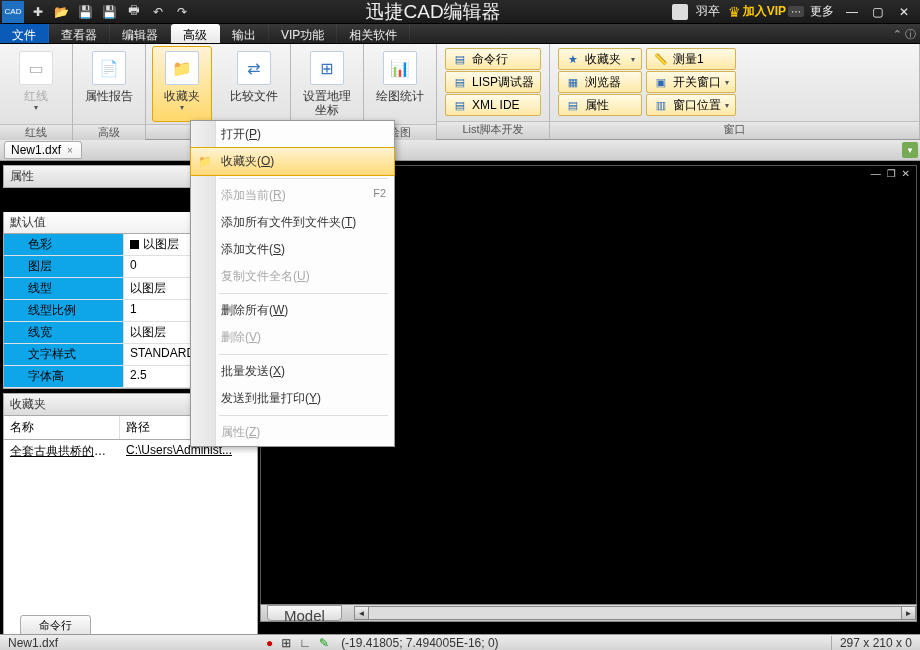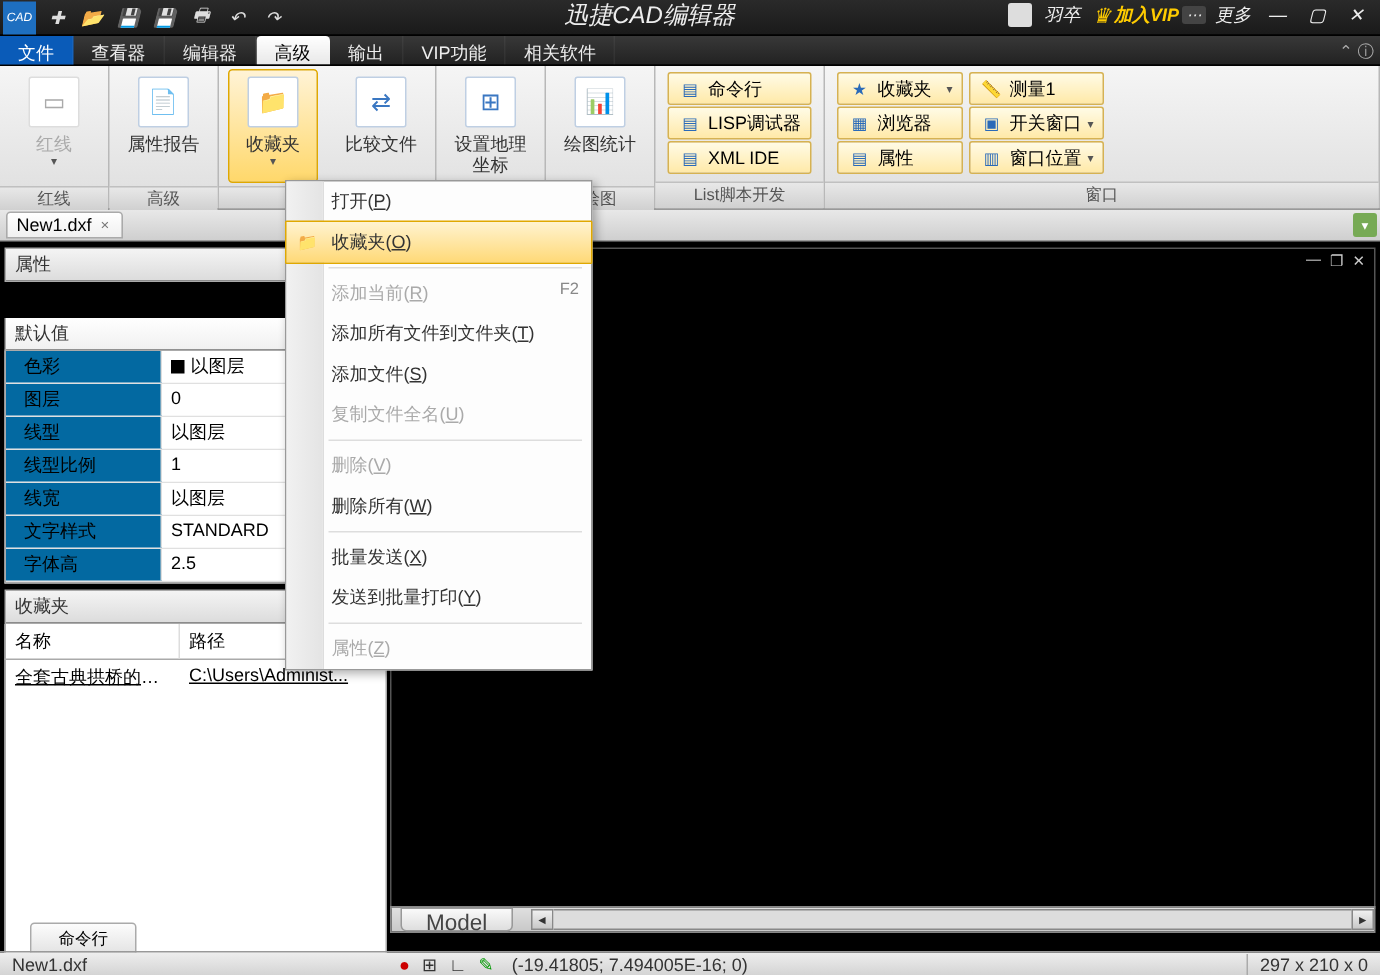--- a/index.html
+++ b/index.html
@@ -1,23 +1,23 @@
 <!DOCTYPE html>
 <html><head>
 <meta charset="utf-8">
 <style>
 * { box-sizing: border-box; margin: 0; padding: 0; font-family: "Microsoft YaHei", sans-serif; font-size: 12px; }
 body { width: 920px; height: 650px; background: #000; overflow: hidden; position: relative; }
 
 
-.titlebar { height: 24px; background: linear-gradient(#2a2a2a,#1a1a1a); display: flex; align-items: flex-start; color: #fff; border-bottom: 1px solid #000; font-style: italic; }
+.titlebar { height: 24px; background: linear-gradient(#2a2a2a,#1a1a1a); display: flex; align-items: center; color: #fff; border-bottom: 1px solid #000; }
 .titlebar .qat { display: flex; align-items: center; height: 100%; }
 .titlebar .qat .qbtn { width: 24px; height: 22px; display: flex; align-items:center; justify-content:center; color:#ddd; cursor:pointer; }
 .app-icon { width:22px; height:22px; background:#1e6fc0; color:#fff; font-size:8px; display:flex;align-items:center;justify-content:center; margin:0 2px; }
-.title { flex:1; text-align:center; font-size:16px; color:#eee; }
+.title { flex:1; text-align:center; font-size:19px; color:#eee; }
 .title-right { display:flex; align-items:center; gap:2px; padding-right:4px; }
 .vip { color:#ffcc00; font-weight:bold; display:flex; align-items:center; gap:4px; }
 .crown { color:#ffcc00; font-size:14px; }
 .user-name { color:#eee; padding:0 6px; }
 .more-dots { background:#444; color:#eee; padding:0 3px; border-radius:2px; font-size:10px; }
 .win-btn { width:24px; height:20px; display:flex; align-items:center; justify-content:center; color:#eee; cursor:pointer; }
 
 
 .menubar { height: 20px; background: linear-gradient(#383838,#222); display:flex; align-items:stretch; border-bottom:1px solid #000; position:relative;}
 .menu-tab { padding: 3px 12px; color:#eee; cursor:pointer; border-right:1px solid rgba(255,255,255,0.05); }
@@ -48,21 +48,21 @@
 .doc-tab .x { color:#777; cursor:pointer; font-size:10px; padding:0 2px;}
 .doc-tabs .expand { position:absolute; right:2px; top:2px; width:16px; height:16px; background:#77aa55; border-radius:2px; color:#fff; font-size:9px; display:flex;align-items:center;justify-content:center; cursor:pointer;}
 
 
 .left-col { position:absolute; left:3px; top:165px; width:255px; }
 .panel-title { background:linear-gradient(#f4f4f4,#dcdcdc); border:1px solid #aaa; padding:2px 6px; color:#333; font-size:12px;}
 .panel-sub { background:linear-gradient(#fff,#f0f0f0); border:1px solid #aaa; border-top:none; padding:2px 6px; color:#333;margin-top:24px;}
 .prop-table { border:1px solid #aaa; border-top:none; background:#fff; }
 .prop-sec { background:#eee; border-bottom:1px solid #ccc; padding:2px 6px; }
 .prop-row { display:flex; border-bottom:1px solid #e0e0e0; }
-.prop-row .k { width:104px; padding:2px 6px 2px 12px; background:#0369a1; border-right:1px solid #ddd;}
+.prop-row .k { width:120px; padding:2px 6px 2px 24px; background:#0ea5e9; border-right:1px solid #ddd;}
 .prop-row .v { flex:1; padding:2px 6px; background:#fff;}
 .prop-row .sq { display:inline-block; width:9px; height:9px; background:#000; margin-right:4px; vertical-align:middle;}
 .prop-row .v.num { color:#000; }
 
 .fav-panel { margin-top:4px; }
 .fav-head { display:flex; background:#fff; border:1px solid #aaa; border-top:none;}
 .fav-head div { padding:3px 6px; }
 .fav-head .c1 { width:116px; border-right:1px solid #ddd;}
 .fav-body { border:1px solid #aaa; border-top:none; height:200px; background:#fff;}
 .fav-row { display:flex;text-decoration:underline; }
@@ -333,25 +333,25 @@
       <div class="dd-item">
         <span>添加所有文件到文件夹(<u>T</u>)</span>
       </div>
       <div class="dd-item">
         <span>添加文件(<u>S</u>)</span>
       </div>
       <div class="dd-item disabled">
         <span>复制文件全名(<u>U</u>)</span>
       </div>
       <div class="dd-sep"></div>
+      <div class="dd-item">
+        <span>删除所有(<u>W</u>)</span>
+      </div>
       <div class="dd-item disabled">
         <span>删除(<u>V</u>)</span>
-      </div>
-      <div class="dd-item">
-        <span>删除所有(<u>W</u>)</span>
       </div>
       <div class="dd-sep"></div>
       <div class="dd-item">
         <span>批量发送(<u>X</u>)</span>
       </div>
       <div class="dd-item">
         <span>发送到批量打印(<u>Y</u>)</span>
       </div>
       <div class="dd-sep"></div>
       <div class="dd-item disabled">

